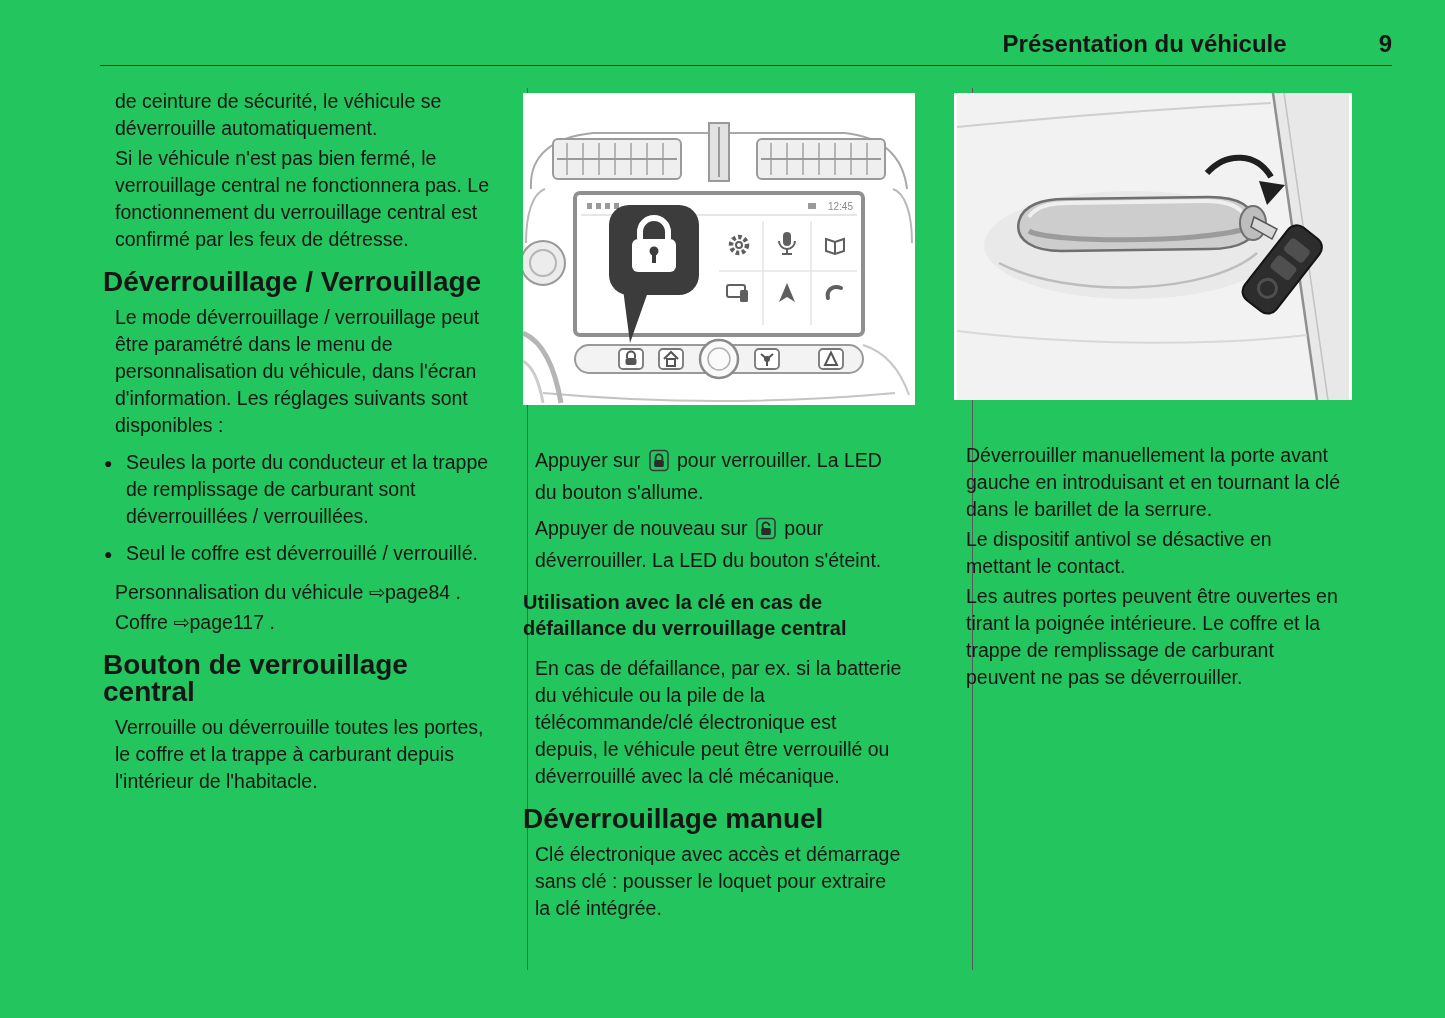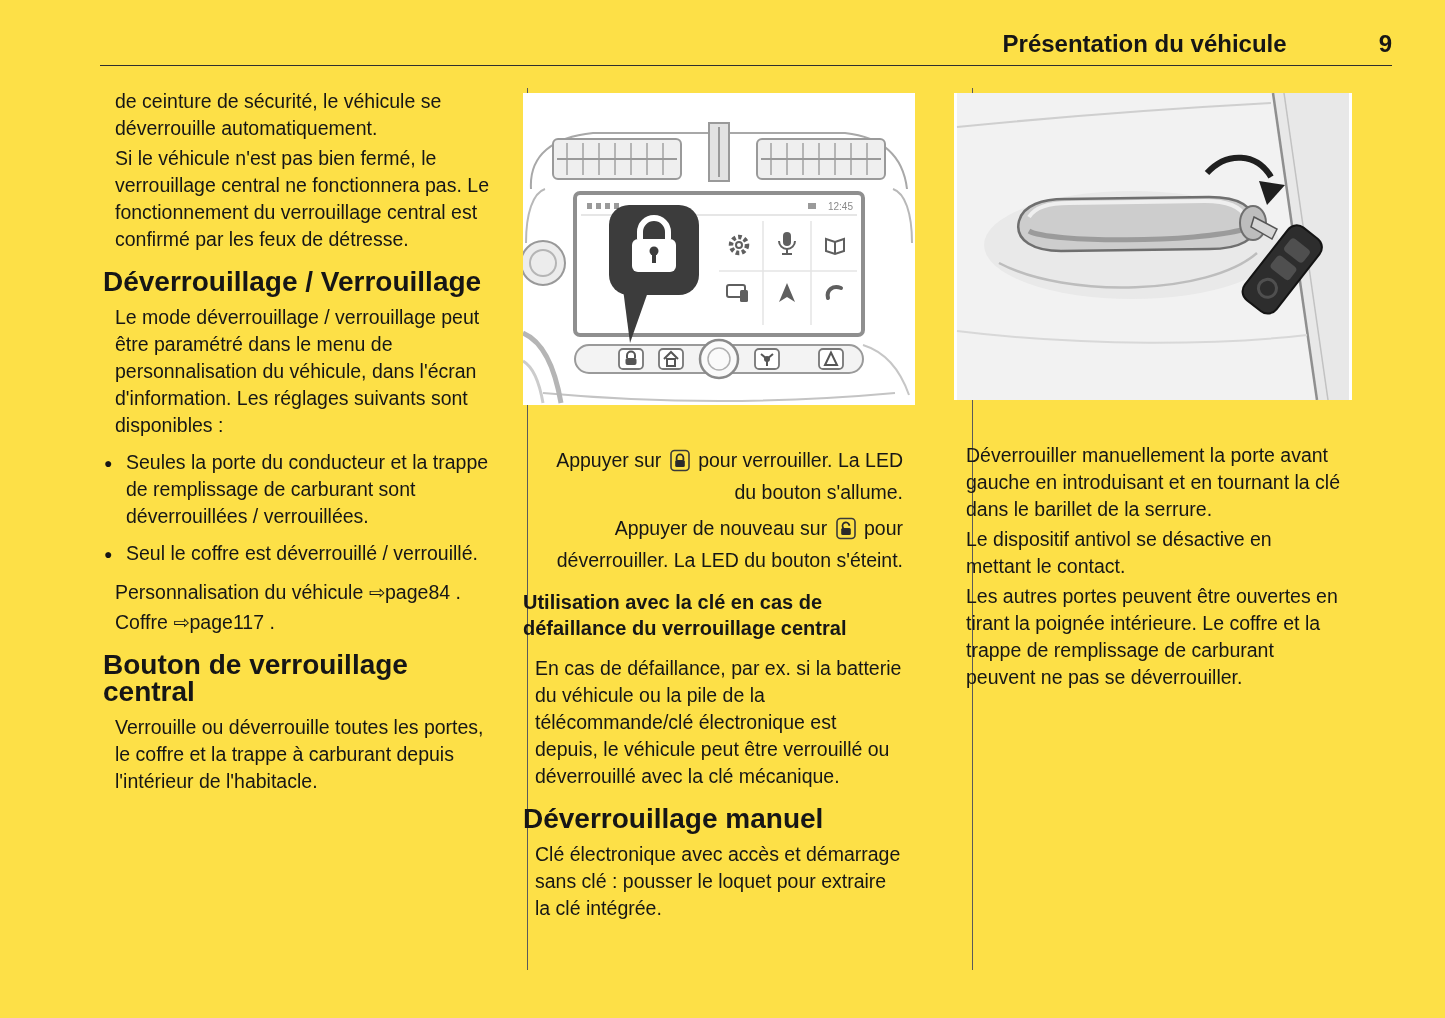--- a/index.html
+++ b/index.html
@@ -2,42 +2,42 @@
 <html><head>
 <meta charset="utf-8">
 <style>
   * { box-sizing: border-box; }
   html, body { margin: 0; padding: 0; }
   body {
     width: 1445px; height: 1018px; background: #ffffff;
     font-family: "Liberation Sans", "DejaVu Sans", sans-serif;
     color: #161616;
   }
-  .page { position: relative; width: 1445px; height: 1018px; overflow: hidden; background:#fde047; }
+  .page { position: relative; width: 1445px; height: 1018px; overflow: hidden; background:#22c55e; }
 
   
   .header {
     position: absolute; left: 100px; top: 0; width: 1292px; height: 66px;
     display: flex; align-items: flex-end; justify-content: flex-end;
     border-bottom: 1.5px solid #2e2e2e; padding-bottom: 7px;
   }
   .header-title { font-size: 24px; font-weight: bold; }
   .header-page  { font-size: 24px; font-weight: bold; margin-left: 92px; }
 
   
   .col { position: absolute; top: 88px; font-size: 19.5px; line-height: 27px; }
   .col1 { left: 103px;  width: 404px; }
   .col2 { left: 523px;  width: 392px; }
   .col3 { left: 954px;  width: 398px; }
   .vdiv { position: absolute; top: 88px; width: 1px; height: 882px; background: #5a5a5a; }
   .vdiv1 { left: 527px; }
   .vdiv2 { left: 972px; }
 
   p { margin: 0 12px 3px; }
-  .para-gap { margin-bottom: 9px; text-align: right; }
+  .para-gap { margin-bottom: 9px; }
   h2 { font-size: 28px; font-weight: bold; margin: 15px 0 9px; }
   h3 { font-size: 20px;  font-weight: bold; margin: 15px 0 14px; line-height: 26px; }
 
   ul.bullets { list-style: none; margin: 6px 0 4px; padding: 0; }
   ul.bullets li { position: relative; padding-left: 23px; margin: 10px 0; }
   ul.bullets li::before { content: "●"; position: absolute; left: 1px; top: 1px; font-size: 14px; }
 
   .refs-group { margin-top: 12px; }
 
   .figure { width: 100%; margin: 5px 0 42px; background: #fff; }

